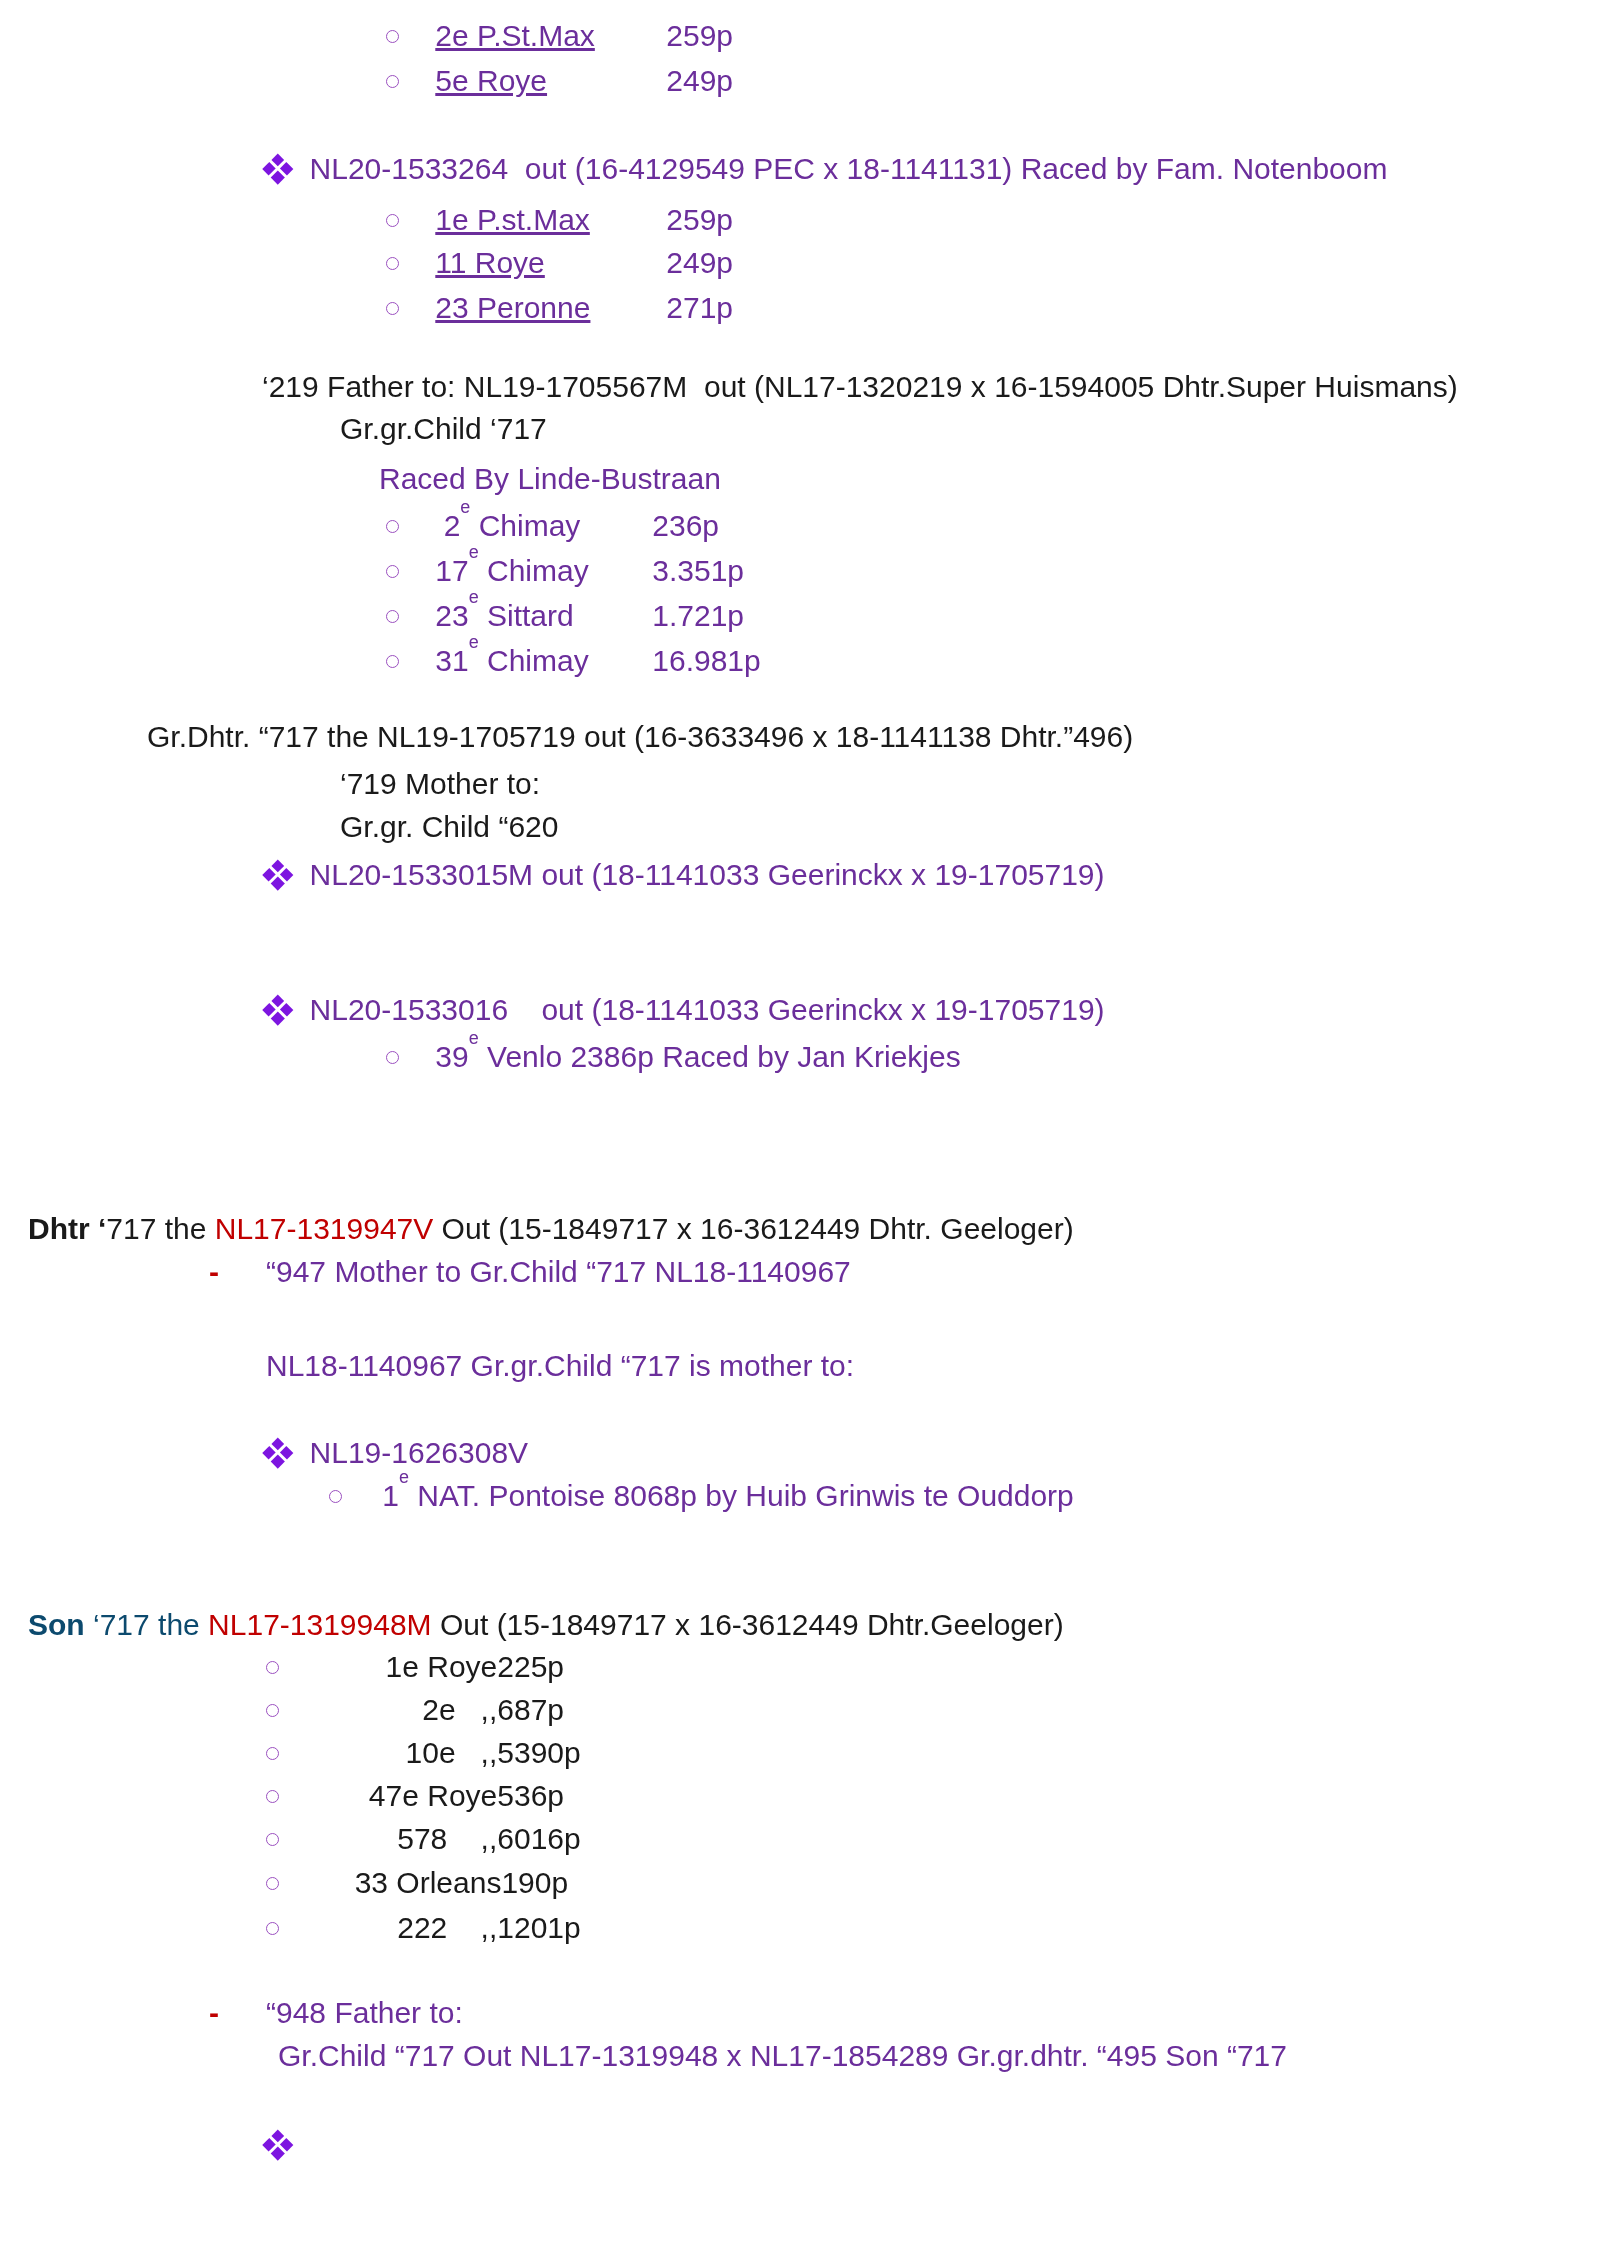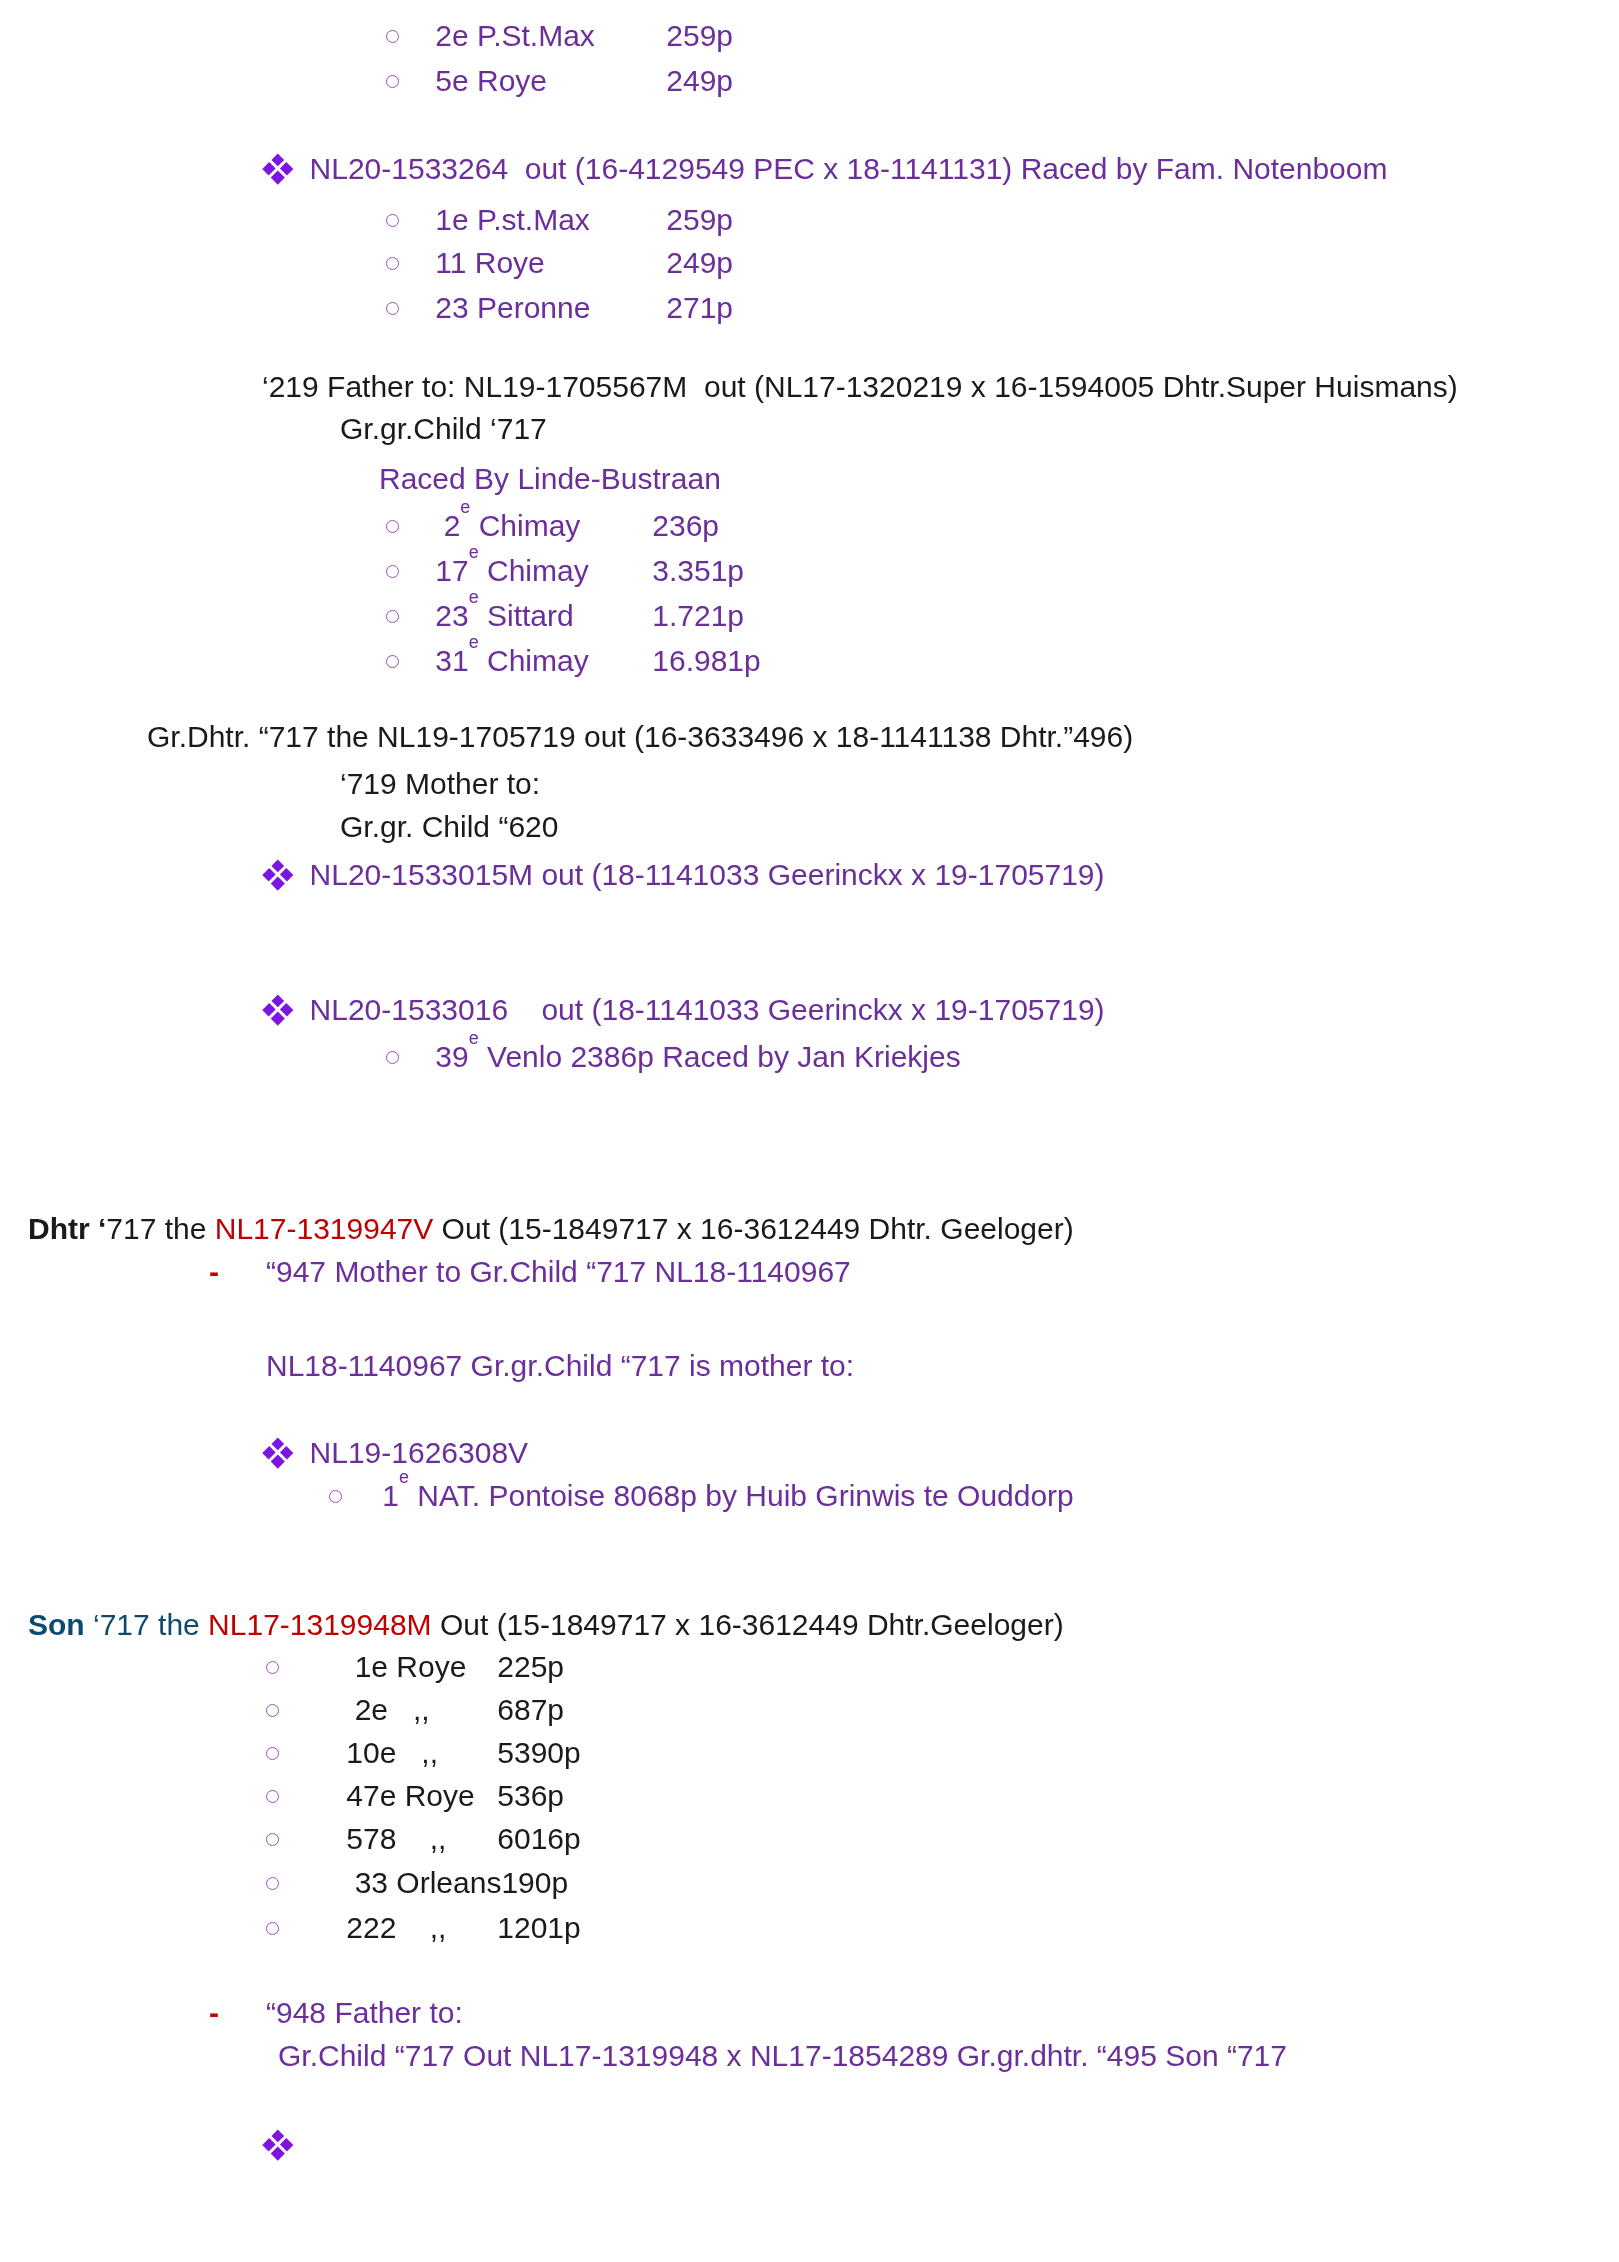--- a/index.html
+++ b/index.html
@@ -21,25 +21,25 @@
     border:1.9px solid #9b50c0; border-radius:50%;
     vertical-align:middle; margin-bottom:3.8px;
   }
   
   .dmd {
     display:inline-grid; grid-template-columns:9.4px 9.4px; grid-gap:2.8px;
     transform:rotate(45deg); vertical-align:middle; margin-bottom:3.8px;
   }
   .dmd i { width:9.4px; height:9.4px; background:#7d15e0; }
   .lbl { display:inline-block; white-space:pre; }
-  .w245 { min-width:231px; }
+  .w245 { min-width:231px;text-decoration:underline; }
   .w230 { min-width:217px; }
   .w160 { min-width:151px; }
   .after-cb  { margin-left:36px; }
-  .after-cb2 { margin-left:67px; }
+  .after-cb2 { margin-left:67px;text-align:right; }
   .after-cb3 { margin-left:40px; }
   .after-dmd { margin-left:21px; }
   .dash { display:inline-block; min-width:57px; font-weight:bold; }
 </style>
 </head>
 <body>
 
 <div class="page">
 
   <div class="line" style="top:16px;left:386px"><span class="cb"></span><span class="lbl w245 purple after-cb">2e P.St.Max</span><span class="purple">259p</span></div>

